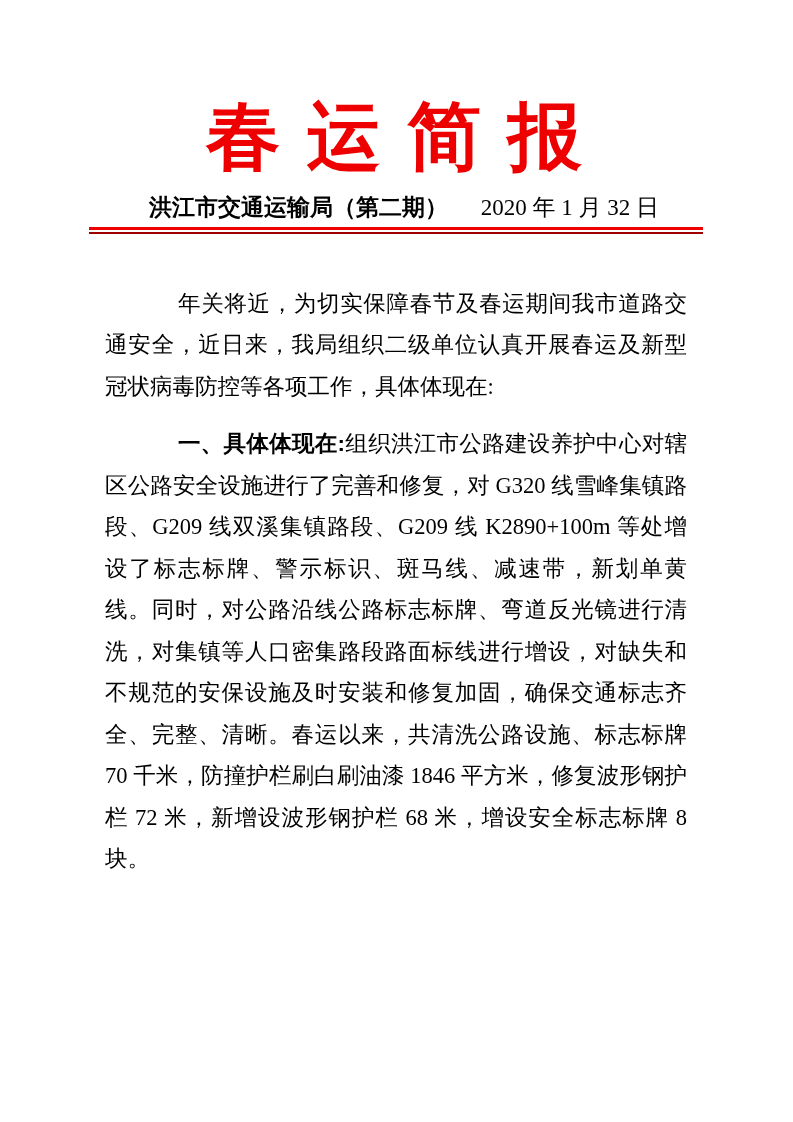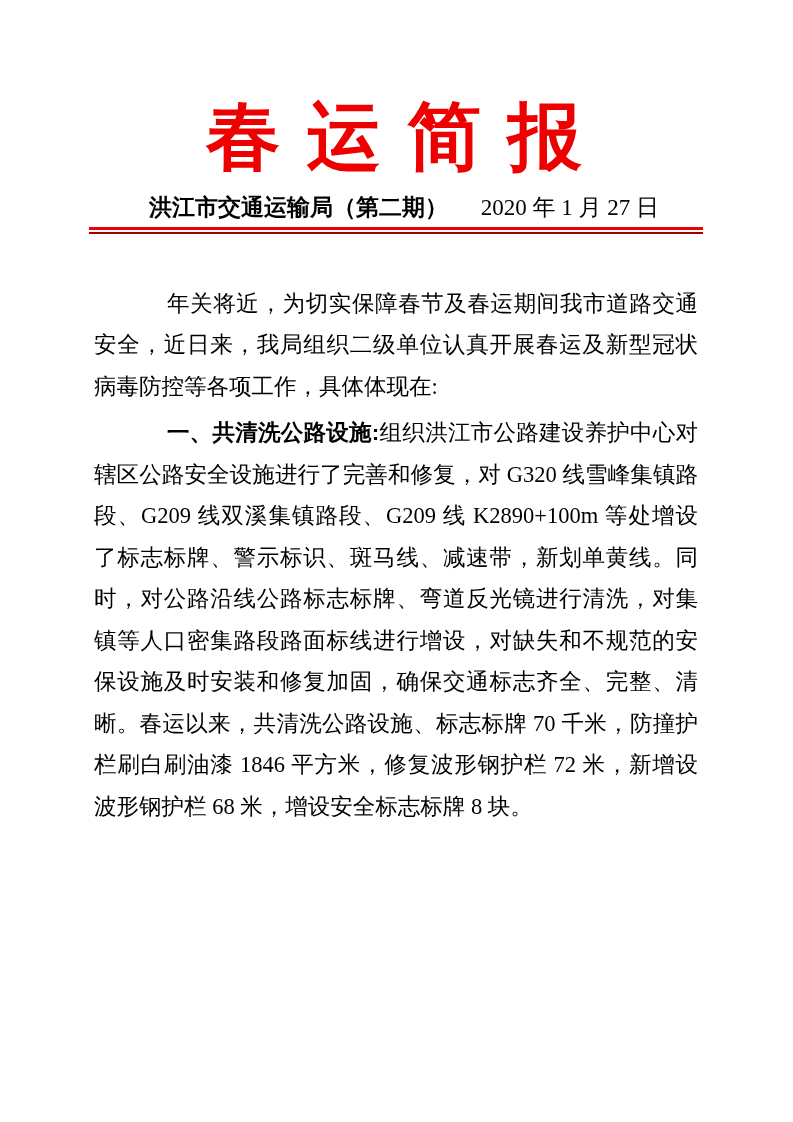--- a/index.html
+++ b/index.html
@@ -63,21 +63,21 @@
     background: transparent;
   }
   .red-rule .rule-bottom {
     height: 2px;
     background: #9e0000;
   }
   .doc-body {
     margin-top: 49px;
   }
   .doc-body p {
-    margin: 5px;
+    margin: 16px;
     font-size: 22.5px;
     line-height: 41.5px;
     text-align: justify;
     text-align-last: left;
     text-indent: 73px;
   }
   .para-serif {
     font-family: "Liberation Serif", "DejaVu Serif", serif;
   }
   .para-sans {
@@ -92,31 +92,31 @@
 </head>
 <body>
 
 <div class="page">
   <div class="content">
 
     <div class="doc-title">春 运 简 报</div>
 
     <div class="masthead">
       <span class="issuer">洪江市交通运输局（第二期）</span>
-      <span class="issue-date">2020 年 1 月 27 日</span>
+      <span class="issue-date">2020 年 1 月 32 日</span>
     </div>
 
     <div class="red-rule">
       <div class="rule-top"></div>
       <div class="rule-gap"></div>
       <div class="rule-bottom"></div>
     </div>
 
     <div class="doc-body">
 
       <p class="para-serif">年关将近，为切实保障春节及春运期间我市道路交通安全，近日来，我局组织二级单位认真开展春运及新型冠状病毒防控等各项工作，具体体现在:</p>
 
-      <p class="para-serif"><span class="sec-heading">一、共清洗公路设施:</span><span>组织洪江市公路建设养护中心对辖区公路安全设施进行了完善和修复，对 G320 线雪峰集镇路段、G209 线双溪集镇路段、G209 线 K2890+100m 等处增设了标志标牌、警示标识、斑马线、减速带，新划单黄线。同时，对公路沿线公路标志标牌、弯道反光镜进行清洗，对集镇等人口密集路段路面标线进行增设，对缺失和不规范的安保设施及时安装和修复加固，确保交通标志齐全、完整、清晰。春运以来，共清洗公路设施、标志标牌 70 千米，防撞护栏刷白刷油漆 1846 平方米，修复波形钢护栏 72 米，新增设波形钢护栏 68 米，增设安全标志标牌 8 块。</span></p>
+      <p class="para-serif"><span class="sec-heading">一、具体体现在:</span><span>组织洪江市公路建设养护中心对辖区公路安全设施进行了完善和修复，对 G320 线雪峰集镇路段、G209 线双溪集镇路段、G209 线 K2890+100m 等处增设了标志标牌、警示标识、斑马线、减速带，新划单黄线。同时，对公路沿线公路标志标牌、弯道反光镜进行清洗，对集镇等人口密集路段路面标线进行增设，对缺失和不规范的安保设施及时安装和修复加固，确保交通标志齐全、完整、清晰。春运以来，共清洗公路设施、标志标牌 70 千米，防撞护栏刷白刷油漆 1846 平方米，修复波形钢护栏 72 米，新增设波形钢护栏 68 米，增设安全标志标牌 8 块。</span></p>
 
 
     </div>
   </div>
 </div>
 
 </body></html>

